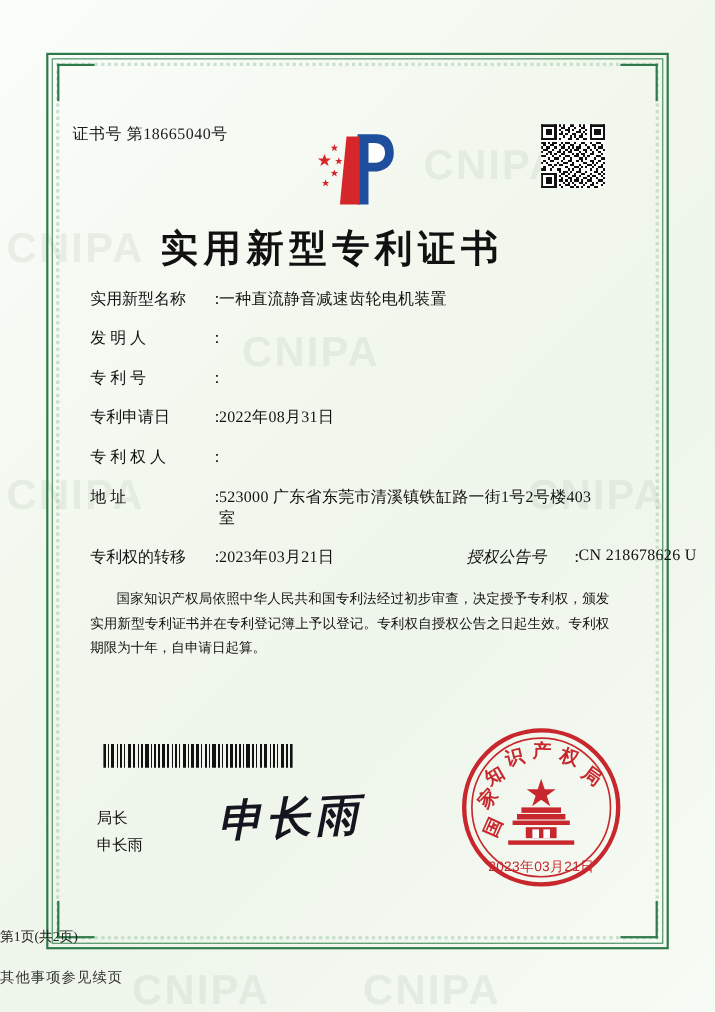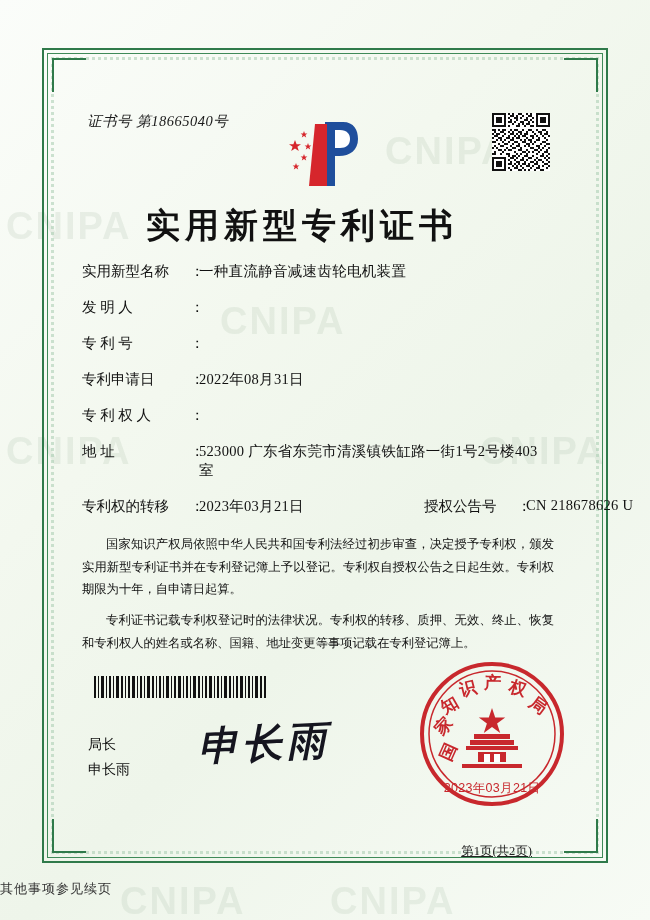--- a/index.html
+++ b/index.html
@@ -80,26 +80,25 @@
     box-sizing: border-box;
   }
   .corner.tl { left: 52px;  top: 58px;  border-right: none; border-bottom: none; }
   .corner.tr { left: 564px; top: 58px;  border-left: none;  border-bottom: none; }
   .corner.bl { left: 52px;  top: 819px; border-right: none; border-top: none; }
   .corner.br { left: 564px; top: 819px; border-left: none;  border-top: none; }
 
   
   .cert-no {
     position: absolute;
-    left: 87px;
+    left: 66px;
     top: 112px;
     font-size: 14.5px;
     color: #1a1a1a;
     letter-spacing: .5px;
-    font-style: italic;
   }
 
   
   .logo {
     position: absolute;
     left: 285px;
     top: 118px;
     width: 80px;
     height: 72px;
   }
@@ -155,20 +154,21 @@
     flex: 1 1 auto;
     letter-spacing: .3px;
   }
   .row.double .val {
     flex: 0 0 auto;
     width: 225px;
   }
   .row .lbl2 {
     flex: 0 0 auto;
     width: 93px;
+    font-style: italic;
   }
 
   
   .paras {
     position: absolute;
     left: 82px;
     top: 533px;
     width: 472px;
     font-size: 12.3px;
     line-height: 1.85;
@@ -230,24 +230,23 @@
     font-family: "Liberation Sans", sans-serif;
     letter-spacing: .3px;
   }
 
   
   .page-num {
     position: absolute;
     left: 0;
     top: 843px;
     width: 532px;
-    text-align: right;
+    text-align: left;
     font-size: 12.5px;
     color: #222;
-    text-decoration: underline;
   }
   .footnote {
     position: absolute;
     left: 0;
     top: 880px;
     width: 650px;
     text-align: left;
     font-size: 13px;
     color: #333;
     letter-spacing: 1px;
@@ -550,21 +549,20 @@
       <span class="colon">：</span>
       <span class="val">2023年03月21日</span>
       <span class="lbl2">授权公告号</span>
       <span class="colon">：</span>
       <span class="val">CN 218678626 U</span>
     </div>
   </div>
 
   <div class="paras">
     <p>国家知识产权局依照中华人民共和国专利法经过初步审查，决定授予专利权，颁发实用新型专利证书并在专利登记簿上予以登记。专利权自授权公告之日起生效。专利权期限为十年，自申请日起算。</p>
-    <p>专利证书记载专利权登记时的法律状况。专利权的转移、质押、无效、终止、恢复和专利权人的姓名或名称、国籍、地址变更等事项记载在专利登记簿上。</p>
   </div>
 
   <div class="barcode">
     <svg viewBox="0 0 172 22" width="172" height="22" shape-rendering="crispEdges">
       <g fill="#111111">
         <rect x="0" y="0" width="2" height="22"></rect>
           <rect x="4" y="0" width="1" height="22"></rect>
         <rect x="7" y="0" width="3" height="22"></rect>
           <rect x="12" y="0" width="1" height="22"></rect>
         <rect x="15" y="0" width="2" height="22"></rect>

